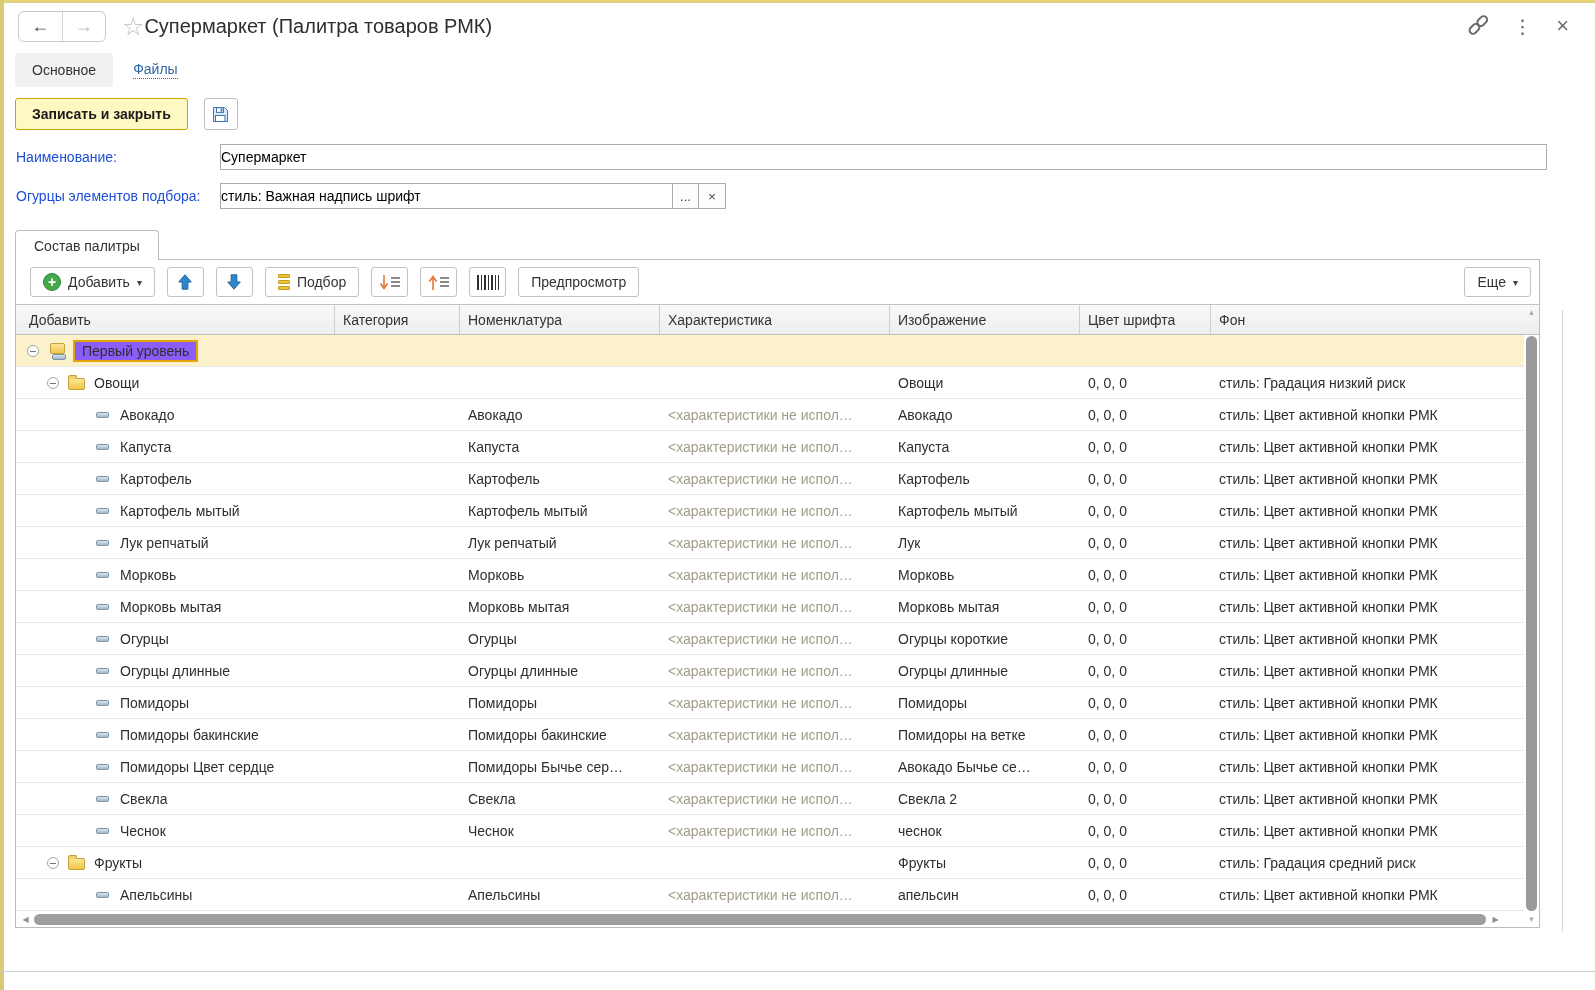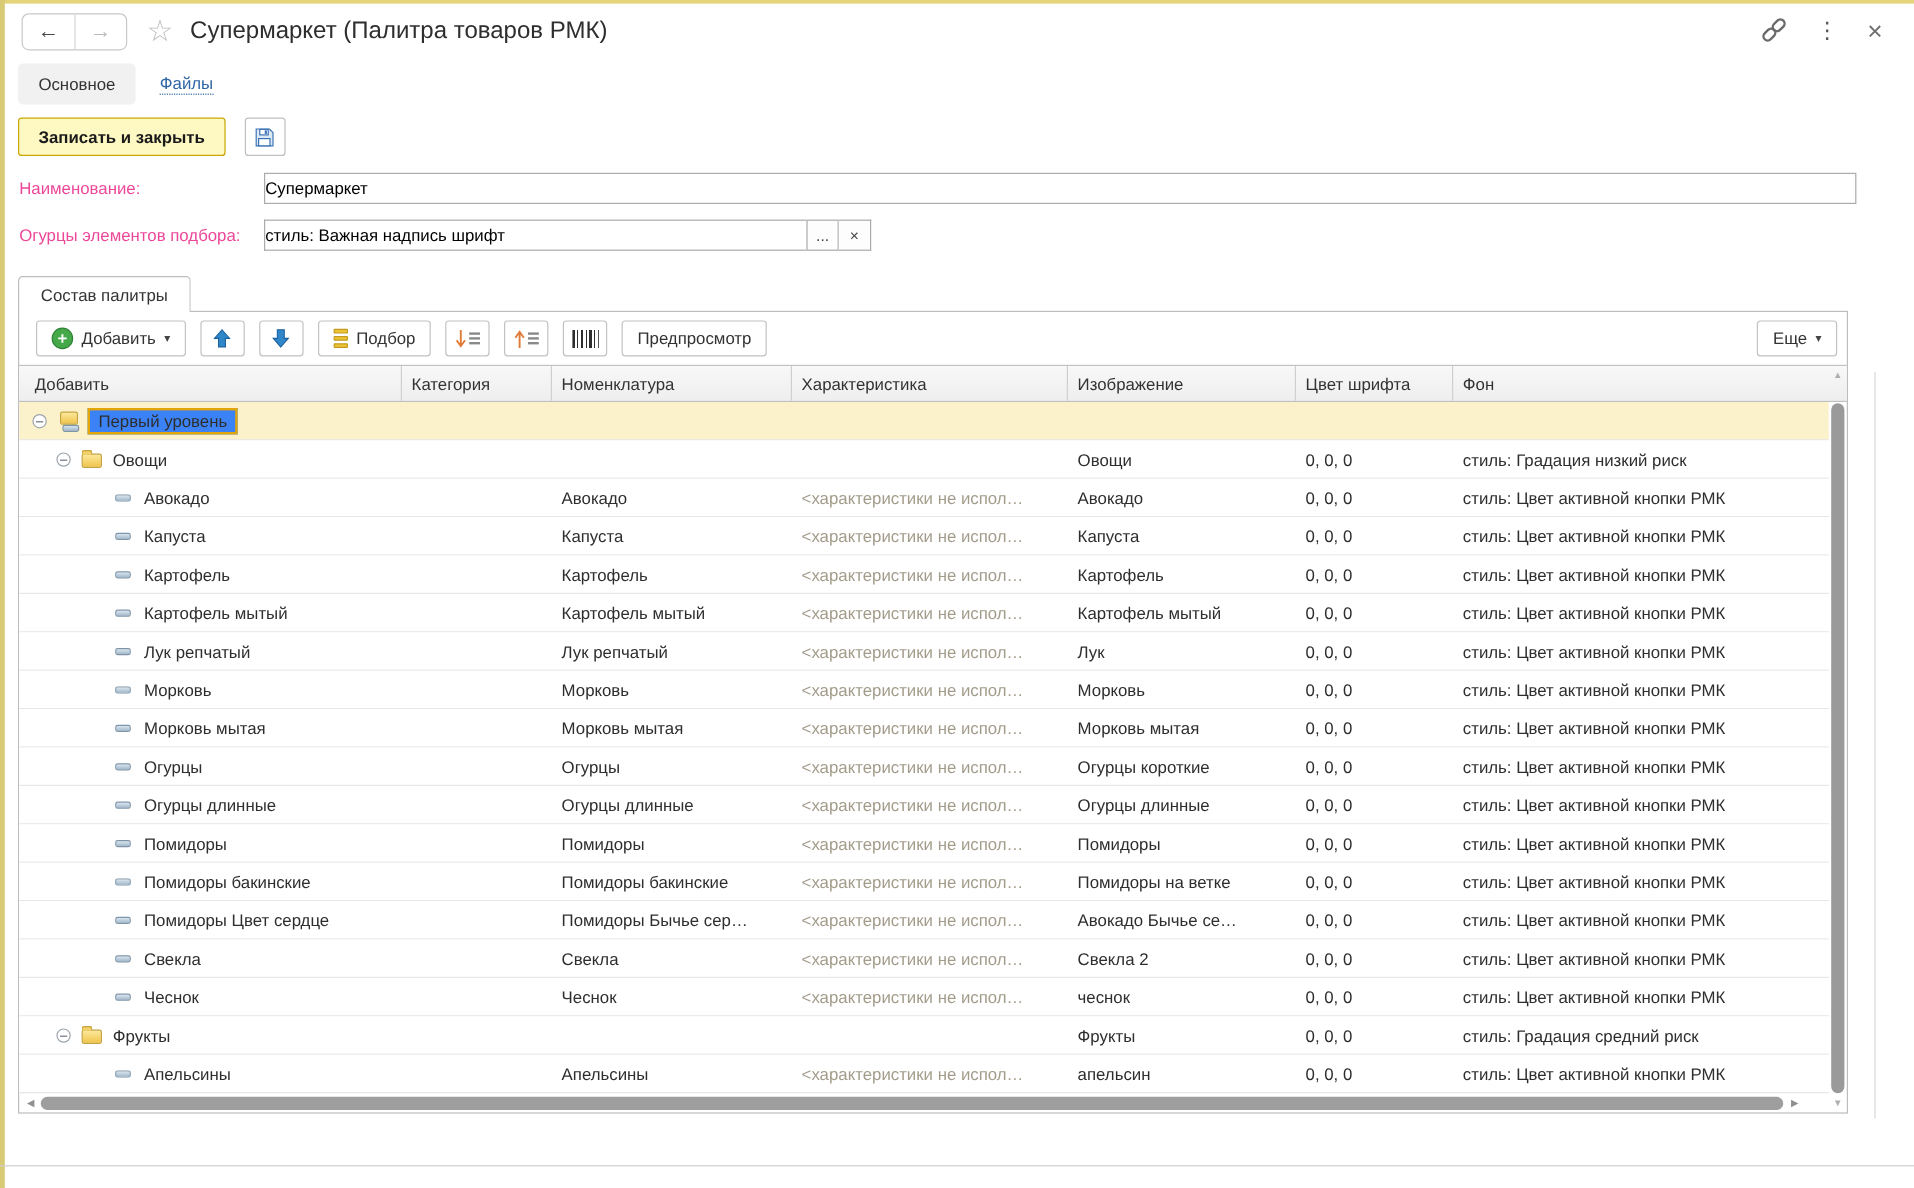--- a/index.html
+++ b/index.html
@@ -11,21 +11,21 @@
   .window-bottom-line { position:absolute; left:0; right:0; top:971px; height:1px; background:#CFCFCF; }
   .form-scroll-line { position:absolute; left:1562px; top:310px; height:622px; width:1px; background:#D8D8D8; }
 
   
   .titlebar { display:flex; align-items:center; height:46px; padding:6px 26px 0 18px; }
   .navpair { display:flex; width:88px; height:31px; background:#fff; border:1px solid #C9C9C9; border-radius:6px; overflow:hidden; }
   .navpair .half { flex:1; display:flex; align-items:center; justify-content:center; font-size:18px; cursor:pointer; }
   .navpair .half.back { color:#4A4A4A; border-right:1px solid #D6D6D6; }
   .navpair .half.fwd { color:#BBB; }
   .star { font-size:25px; color:#BDBDBD; margin-left:16px; line-height:1; }
-  .page-title { font-size:20px; color:#2E2E2E; margin-left:14px; white-space:nowrap; }
+  .page-title { font-size:20px; color:#2E2E2E; white-space:nowrap; }
   .tb-right { margin-left:auto; display:flex; align-items:center; gap:24px; }
   .linkicon { display:inline-block; width:22px; height:22px; transform:rotate(45deg); position:relative; }
   .linkicon span { position:absolute; left:6px; width:9px; height:13px; border:2px solid #6B6B6B; border-radius:4.5px; }
   .linkicon .l1 { top:-2px; } .linkicon .l2 { top:9px; }
   .kebab { font-size:19px; color:#5A5A5A; line-height:1; }
   .close-x { font-size:22px; color:#6E6E6E; line-height:1; }
 
   
   .navtabs { display:flex; align-items:center; gap:20px; height:44px; padding:4px 0 0 15px; }
   .chip { background:#F1F1F1; border-radius:4px; padding:9px 17px; font-size:14px; color:#333; }
@@ -34,21 +34,21 @@
   
   .actionbar { display:flex; align-items:center; gap:16px; height:44px; padding:4px 0 0 15px; }
   .btn-yellow { height:32px; padding:0 16px; background:#fef9c3; border:1px solid #C9A602; border-radius:3px;
     font-size:14px; font-weight:bold; color:#1A1A1A; display:flex; align-items:center; cursor:pointer; }
   .btn-save { width:34px; height:32px; background:#fff; border:1px solid #BFBFBF; border-radius:3px;
     display:flex; align-items:center; justify-content:center; cursor:pointer; }
 
   
   .form-rows { padding:10px 48px 0 16px; }
   .form-row { display:flex; align-items:center; margin-bottom:13px; }
-  .form-label { width:204px; font-size:14px; color:#ec4899; flex:none; }
+  .form-label { width:204px; font-size:14px; color:#1d4ed8; flex:none; }
   .input { height:26px; border:1px solid #ABABAB; background:#fff; font-size:14px; color:#000;
     padding:0 0; display:flex; align-items:center; }
   .input.grow { flex:1; }
   .input.fontsel { width:452px; border-right:none; }
   .sq-btn { width:27px; height:26px; border:1px solid #ABABAB; background:#FDFDFD; display:flex;
     align-items:center; justify-content:center; font-size:13px; color:#444; cursor:pointer; }
   .sq-btn + .sq-btn { border-left:none; }
 
   
   .palette-tab { margin:8px 0 0 15px; display:inline-block; height:30px; padding:7px 18px 0 18px;
@@ -105,21 +105,21 @@
     background:#F2D express:none; background:#F2D express; }
   .icon-folder::before { content:""; position:absolute; top:-4px; left:-1px; width:7px; height:3px;
     background:#F2D06A; border:1px solid #C5A23B; border-bottom:none; border-radius:2px 2px 0 0; }
   .icon-pgroup { width:18px; height:18px; position:relative; margin-right:9px; flex:none; }
   .icon-pgroup::before { content:""; position:absolute; top:1px; left:2px; width:13px; height:9px;
     background:linear-gradient(#FCE79B,#EFC54B); border:1px solid #C5A23B; border-radius:2px; }
   .icon-pgroup::after { content:""; position:absolute; bottom:0; left:4px; width:12px; height:4px;
     background:linear-gradient(#D8E4EE,#9FB6C8); border:1px solid #7E95A8; border-radius:2px; }
   .icon-dash { width:13px; height:6px; background:linear-gradient(#D9E5EF,#A3B9CB);
     border:1px solid #7E95A8; border-radius:2px; margin-right:11px; flex:none; }
-  .focus-cell { display:inline-block; border:2px solid #E2A50A; background:#3b82f6; padding:1px 7px;
+  .focus-cell { display:inline-block; border:2px solid #E2A50A; background:#8b5cf6; padding:1px 7px;
     margin-left:-2px; }
 
   
   .vscroll { position:absolute; top:0; right:0; bottom:0; width:15px; display:flex;
     flex-direction:column; align-items:center; padding:3px 0 2px 0; }
   .v-arrow { font-size:8px; color:#AFAFAF; line-height:10px; height:10px; }
   .v-thumb { width:11px; flex:1; margin:18px 0 4px 0; background:#9A9A9A; border-radius:6px; }
   .hscroll { height:16px; display:flex; align-items:center; padding:1px 3px; }
   .h-arrow { width:13px; font-size:8px; color:#8F8F8F; text-align:center; }
   .h-thumb { flex:1; height:11px; background:#9E9E9E; border-radius:6px; margin:0 3px 0 2px; }

